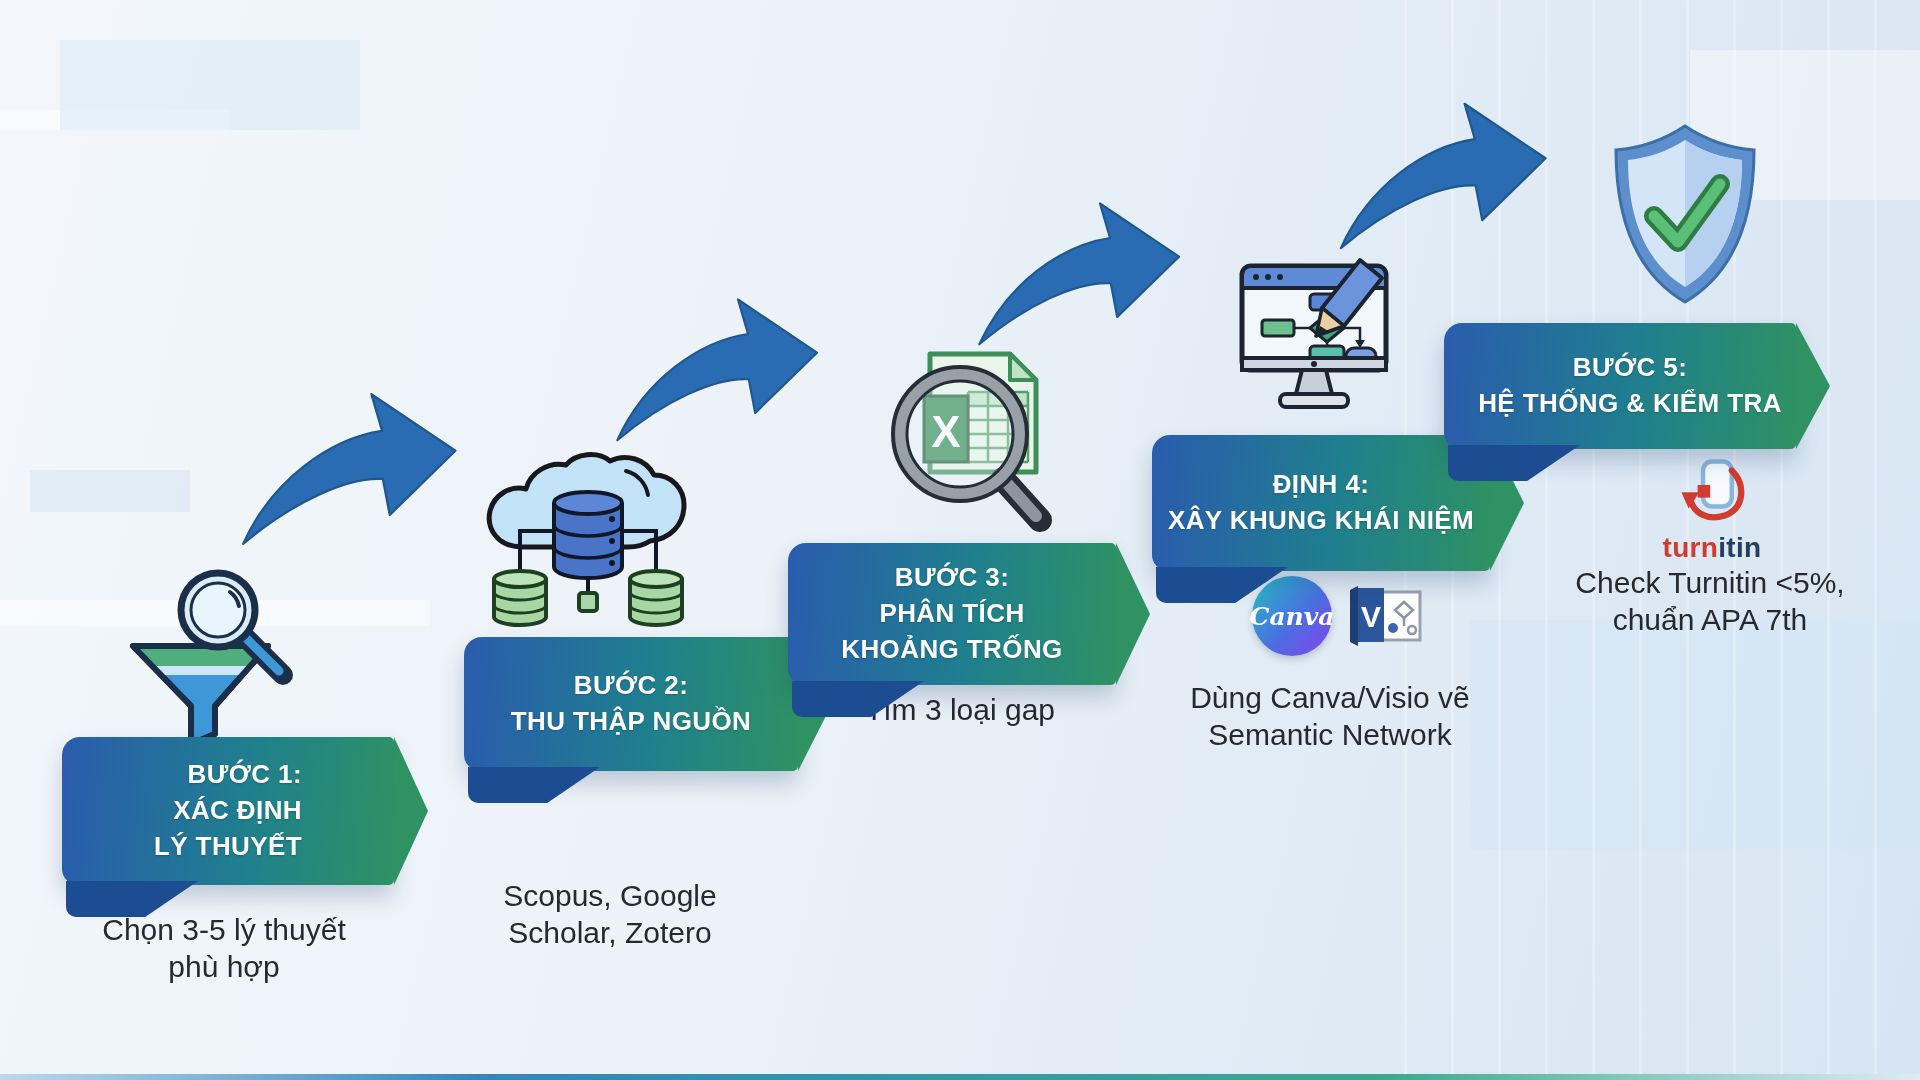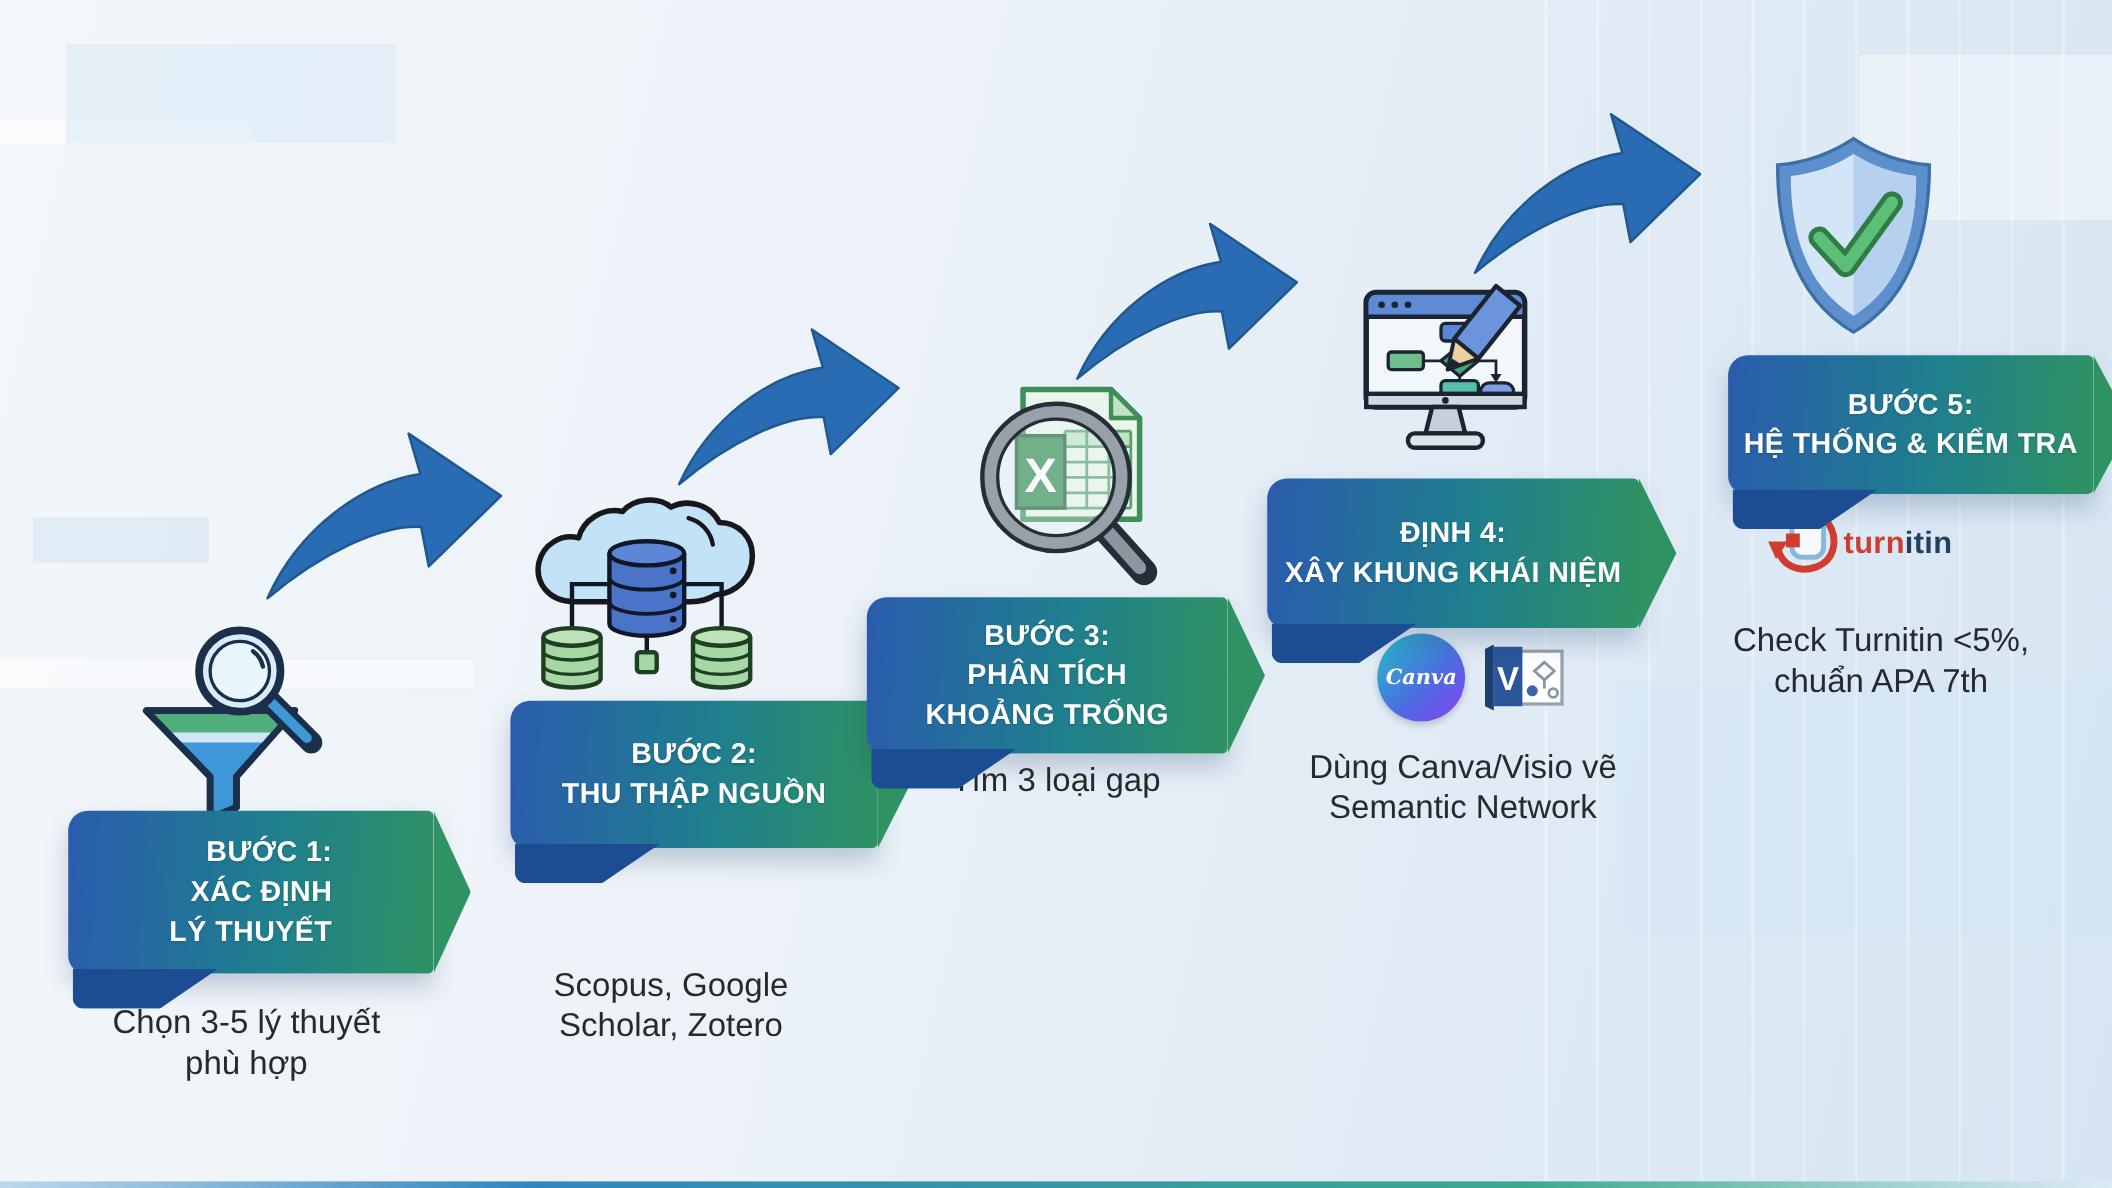--- a/index.html
+++ b/index.html
@@ -54,53 +54,53 @@
     content:""; position:absolute; left:4px; top:calc(100% - 4px); width:132px; height:36px;
     background:#1c4d92; border-radius:0 0 36px 10px;
     clip-path:polygon(0 0,100% 0,60% 100%,0 100%); z-index:-1;
   }
   .banner-text{white-space:pre-line; font-size:26px; line-height:1.38; letter-spacing:.4px;
     text-shadow:0 1px 2px rgba(10,30,60,.25); padding:0 12px;}
   #banner1{left:62px;top:737px;width:332px;height:148px;z-index:11;text-align:right;}
   #banner2{left:428px;top:637px;width:334px;height:134px;z-index:12;margin-left:36px;}
   #banner3{left:788px;top:543px;width:328px;height:142px;z-index:13;}
   #banner4{left:1152px;top:435px;width:338px;height:136px;z-index:14;}
-  #banner5{left:1571px;top:323px;width:332px;height:126px;z-index:15;}
+  #banner5{left:1444px;top:323px;width:332px;height:126px;z-index:15;padding-left:20px;}
 
   
   .caption{position:absolute; z-index:3; text-align:center; color:#26292e;
     font-size:30px; line-height:1.22; white-space:pre-line;}
   #caption1{left:44px;top:912px;width:360px;}
   #caption2{left:430px;top:878px;width:360px;}
   #caption3{left:810px;top:692px;width:300px;}
   #caption4{left:1160px;top:680px;width:340px;}
   #caption5{left:1540px;top:565px;width:340px;}
 
   
   .logo-row{position:absolute;z-index:3;display:flex;align-items:center;}
   #logos2{left:482px;top:780px;gap:10px;}
   #logos4{left:1252px;top:576px;gap:14px;}
-  #turnitin-block{left:1602px;top:458px;width:220px;flex-direction:row;gap:2px;}
+  #turnitin-block{left:1602px;top:458px;width:220px;flex-direction:column;gap:2px;}
 
   .scopus{width:78px;height:78px;border-radius:50%;background:#fff;border:3px solid #bcbfc3;
     display:flex;align-items:center;justify-content:center;
     color:#cf9f55;font-weight:bold;font-size:20px;box-shadow:0 3px 6px rgba(40,60,90,.15);}
   .gscholar{width:72px;height:72px;border-radius:12px;
     background:linear-gradient(180deg,#4377d4,#3162b8);
     display:flex;align-items:center;justify-content:center;box-shadow:0 3px 6px rgba(40,60,90,.2);}
   .zotero{width:74px;height:74px;display:flex;align-items:center;justify-content:center;
     background:#a9adb3;clip-path:polygon(50% 0,94% 25%,94% 75%,50% 100%,6% 75%,6% 25%);}
   .zotero-inner{width:66px;height:66px;display:flex;align-items:center;justify-content:center;
     background:linear-gradient(160deg,#fbfbfb,#d2d4d6);
     clip-path:polygon(50% 0,94% 25%,94% 75%,50% 100%,6% 75%,6% 25%);
     color:#c23b2e;font-weight:800;font-size:42px;text-shadow:1px 1px 0 #8e241e;}
   .canva{width:80px;height:80px;border-radius:50%;
     background:linear-gradient(135deg,#25c2c4 0%,#4a6fe0 55%,#8a3ef0 100%);
     display:flex;align-items:center;justify-content:center;color:#fff;
-    font-family:"DejaVu Serif",serif;font-style:italic;font-weight:600;font-size:19px;
+    font-family:"DejaVu Serif",serif;font-style:italic;font-weight:600;font-size:25px;
     box-shadow:0 3px 7px rgba(40,60,90,.25);}
   .turnitin-word{font-size:28px;font-weight:bold;letter-spacing:.3px;}
   .turnitin-word .red{color:#d13c30;} .turnitin-word .dark{color:#24405f;}
 </style>
 </head>
 <body>
 
 <div id="stage">
 
   <div class="tex t1"></div>

